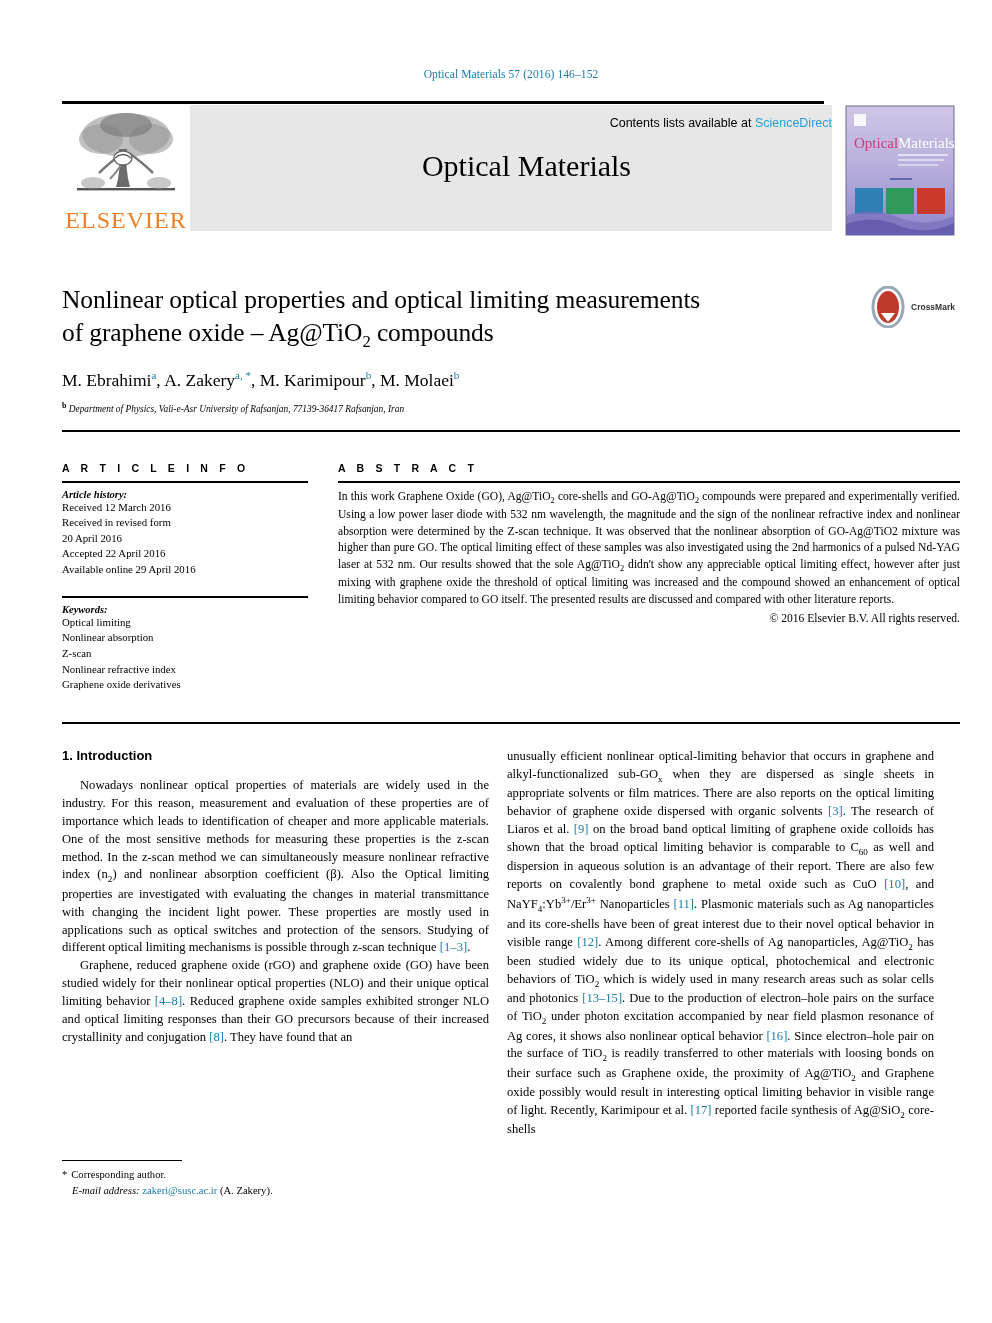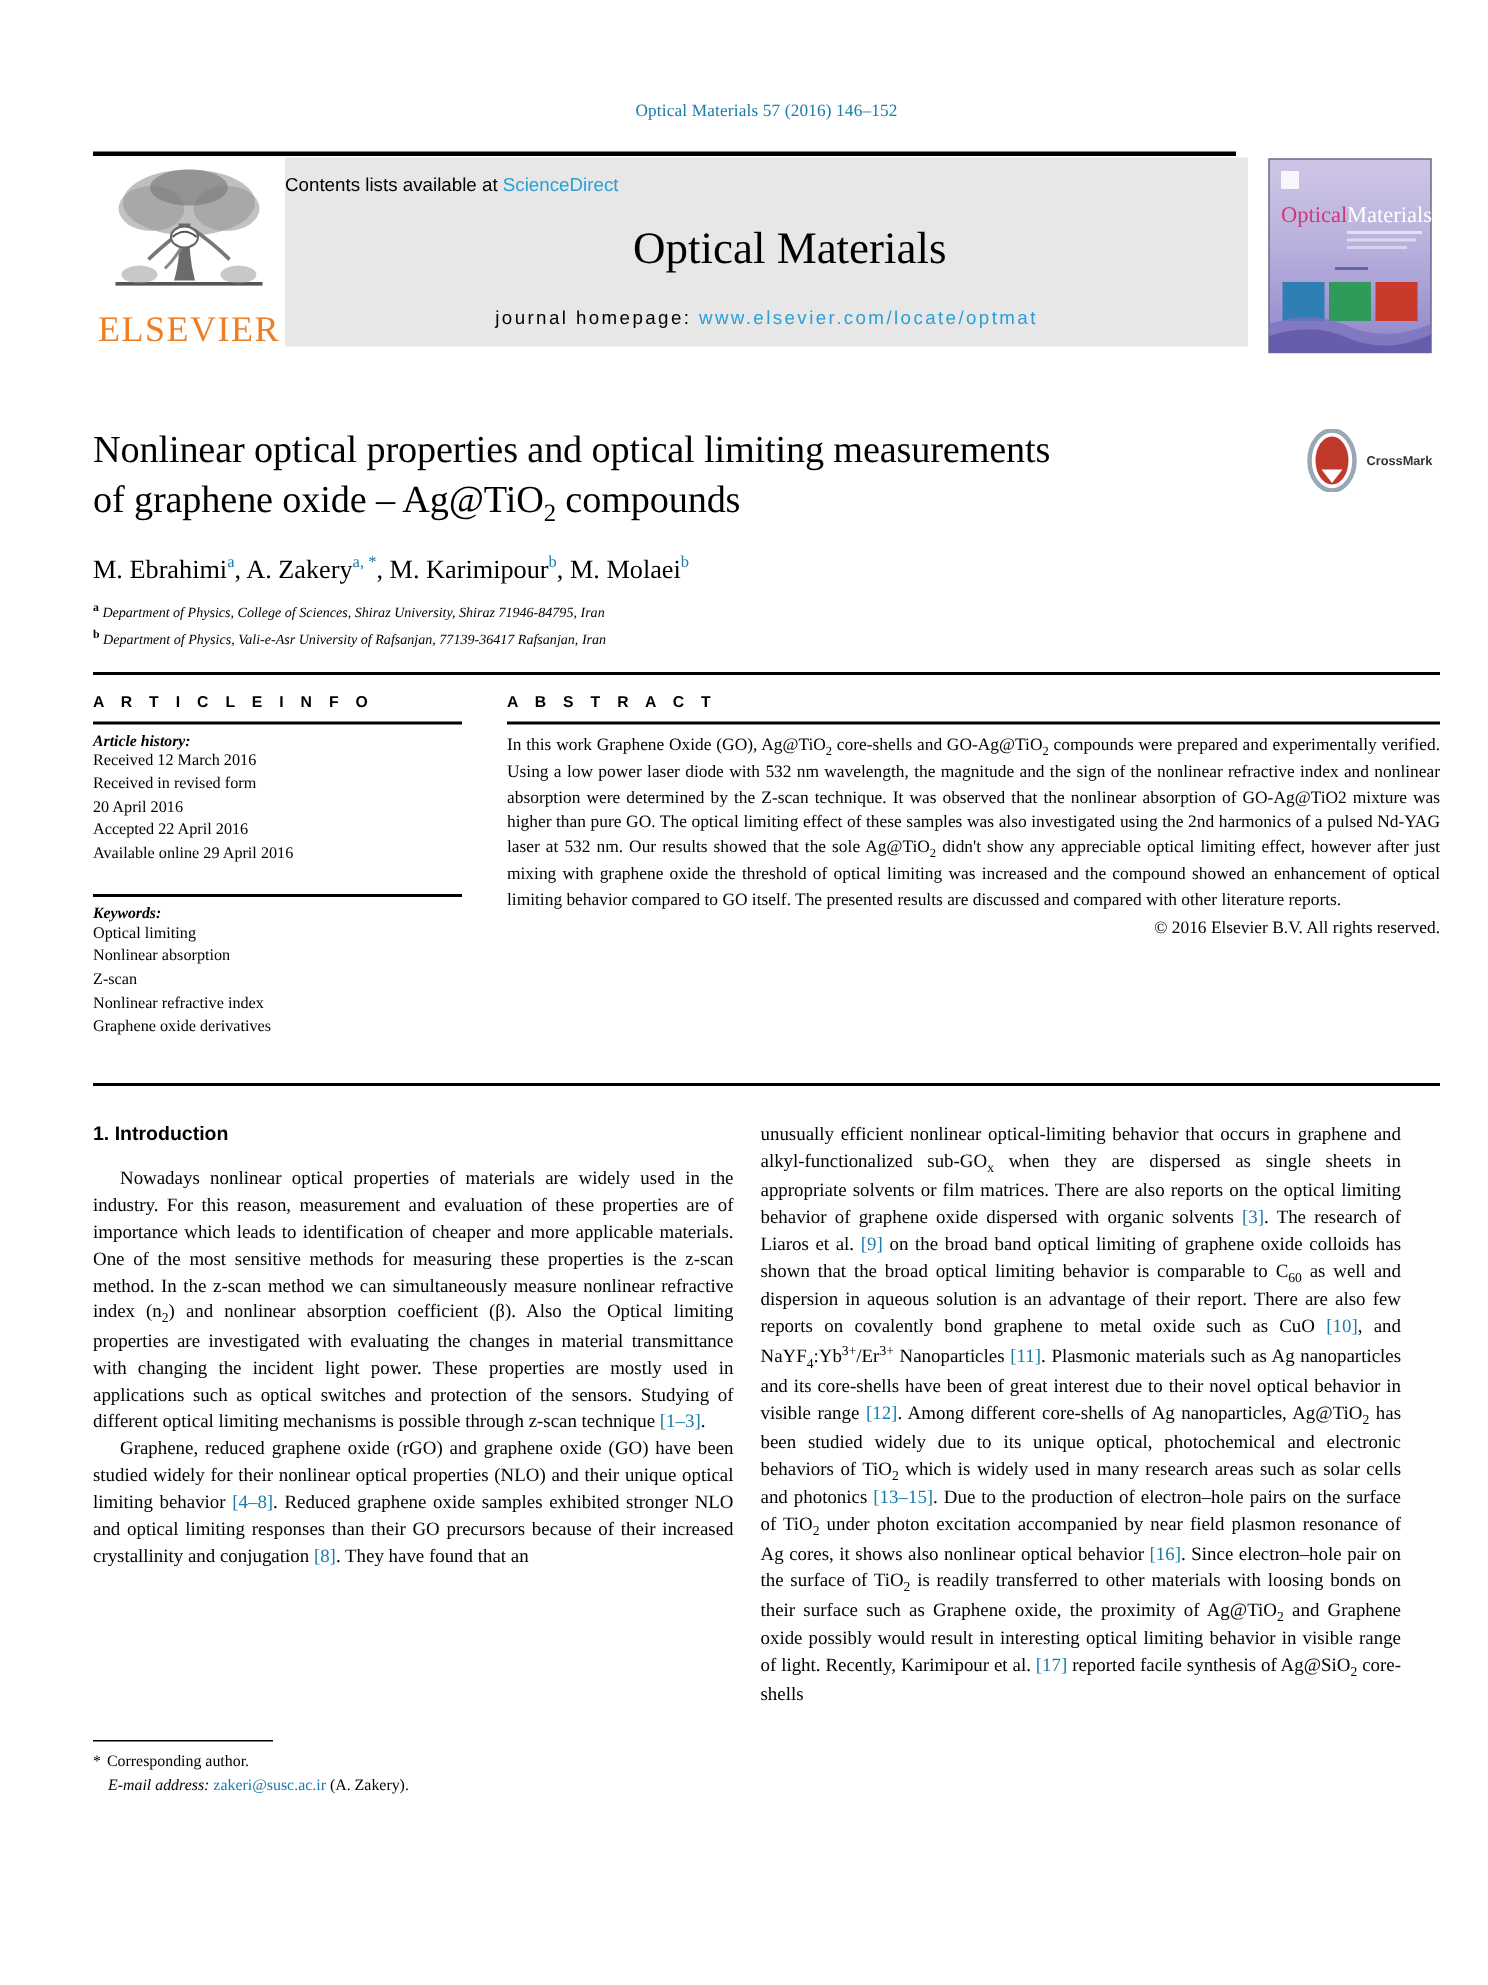--- a/index.html
+++ b/index.html
@@ -69,21 +69,21 @@
   }
   .mast-center {
     flex: 1 1 auto;
     background: #e7e7e7;
     position: relative;
     height: 126px;
   }
   .contents-line {
     position: absolute;
     top: 11px; left: 0; right: 0;
-    text-align: left;
+    text-align: right;
     font-size: 12.5px;
     font-family: "Liberation Sans", sans-serif;
   }
   .contents-line .sd { color: #2a9fd6; }
   .journal-title {
     position: absolute;
     top: 44px; left: 0; right: 0;
     text-align: center;
     font-size: 30px;
     font-family: "Liberation Serif", serif;
@@ -309,23 +309,20 @@
           </g>
         </svg>
         <div class="elsevier-word">ELSEVIER</div>
       </div>
 
       <div class="mast-center">
         <div class="contents-line">
           <span>Contents lists available at </span><span class="sd">ScienceDirect</span>
         </div>
         <div class="journal-title">Optical Materials</div>
-        <div class="homepage-line">
-          <span>journal homepage: </span><span class="url">www.elsevier.com/locate/optmat</span>
-        </div>
       </div>
 
       <div class="cover-thumb">
         <svg width="120" height="133" viewBox="0 0 120 133">
           <defs>
             <linearGradient id="cg" x1="0" y1="0" x2="0" y2="1">
               <stop offset="0%" stop-color="#cfc6e6"></stop>
               <stop offset="45%" stop-color="#b9b0dd"></stop>
               <stop offset="100%" stop-color="#8f86c9"></stop>
             </linearGradient>
@@ -362,21 +359,20 @@
         <path d="M20 36 l-7 -9 l14 0 z" fill="#ffffff"></path>
       </svg>
       <span class="crossmark-label">CrossMark</span>
     </div>
 
     <div class="authors">
       <span>M. Ebrahimi</span><sup>a</sup>, <span>A. Zakery</span><sup>a, *</sup>, <span>M. Karimipour</span><sup>b</sup>, <span>M. Molaei</span><sup>b</sup>
     </div>
 
     <div class="affils">
-      <div><sup>a</sup> <span>Department of Physics, College of Sciences, Shiraz University, Shiraz 71946-84795, Iran</span></div>
       <div><sup>b</sup> <span>Department of Physics, Vali-e-Asr University of Rafsanjan, 77139-36417 Rafsanjan, Iran</span></div>
     </div>
 
     <div class="rule-under-title"></div>
   </div>
 
   <div class="infoabs">
 
     <div class="col-info">
       <div class="sec-label">A R T I C L E   I N F O</div>

